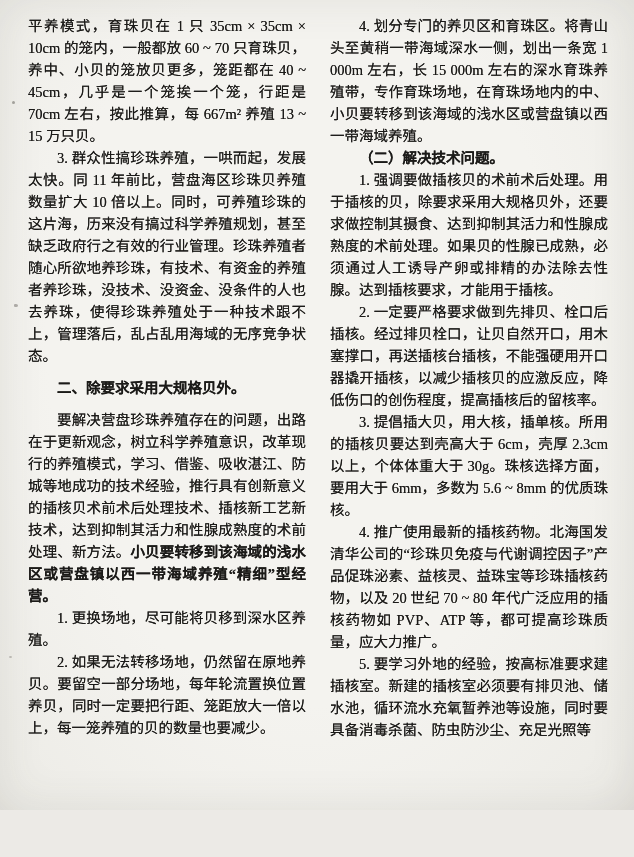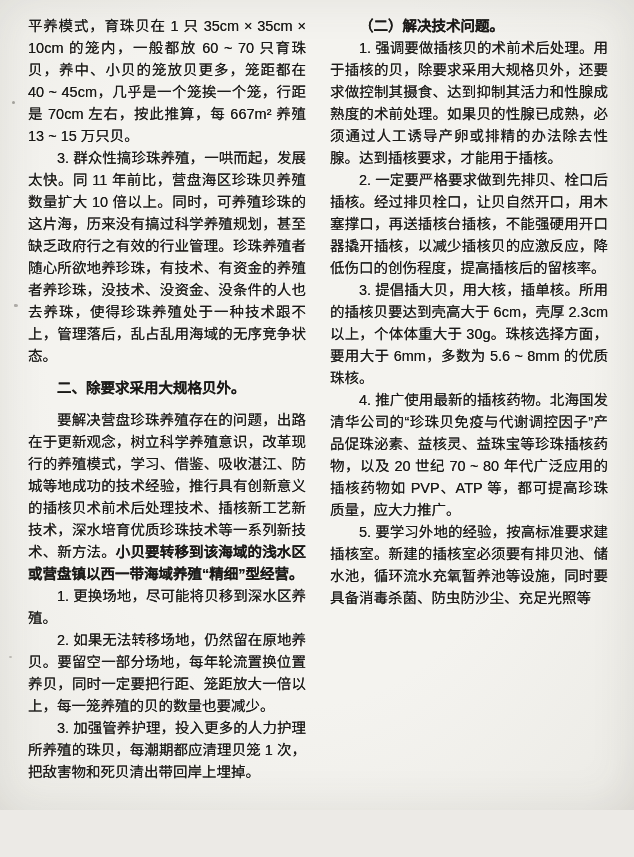--- a/index.html
+++ b/index.html
@@ -11,21 +11,21 @@
     position: relative;
     width: 634px;
     height: 810px;
     box-sizing: border-box;
     overflow: hidden;
     background: radial-gradient(ellipse at 48% 42%, #f4f3ef 55%, #edece7 92%, #e8e6e1 100%);
     box-shadow: inset 0 0 46px rgba(70, 64, 56, 0.10);
     padding: 15px 20px 10px 28px;
     display: flex;
     gap: 24px;
-    font-family: Liberation Sans, sans-serif;
+    font-family: Liberation Serif, serif;
     color: #1b1a18;
   }
   .col {
     width: 278px;
     flex: 0 0 278px;
     font-size: 14.5px;
     line-height: 22px;
     text-align: justify;
     text-shadow: 0 0 0.6px rgba(27, 26, 24, 0.85);
   }
@@ -62,28 +62,28 @@
 
   <span class="speck speck-1"></span>
   <span class="speck speck-2"></span>
   <span class="speck speck-3"></span>
 
   <div class="col">
     <p class="noindent">平养模式，育珠贝在 1 只 35cm × 35cm × 10cm 的笼内，一般都放 60 ~ 70 只育珠贝，养中、小贝的笼放贝更多，笼距都在 40 ~ 45cm，几乎是一个笼挨一个笼，行距是 70cm 左右，按此推算，每 667m² 养殖 13 ~ 15 万只贝。</p>
     <p>3. 群众性搞珍珠养殖，一哄而起，发展太快。同 11 年前比，营盘海区珍珠贝养殖数量扩大 10 倍以上。同时，可养殖珍珠的这片海，历来没有搞过科学养殖规划，甚至缺乏政府行之有效的行业管理。珍珠养殖者随心所欲地养珍珠，有技术、有资金的养殖者养珍珠，没技术、没资金、没条件的人也去养珠，使得珍珠养殖处于一种技术跟不上，管理落后，乱占乱用海域的无序竞争状态。</p>
     <p class="heading">二、除要求采用大规格贝外。</p>
     <p>
-      <span>要解决营盘珍珠养殖存在的问题，出路在于更新观念，树立科学养殖意识，改革现行的养殖模式，学习、借鉴、吸收湛江、防城等地成功的技术经验，推行具有创新意义的插核贝术前术后处理技术、插核新工艺新技术，深水培育优质珍珠技术等一系列新技术、新方法。</span><span class="em">小贝要转移到该海域的浅水区或营盘镇以西一带海域养殖“精细”型经营。</span>
+      <span>要解决营盘珍珠养殖存在的问题，出路在于更新观念，树立科学养殖意识，改革现行的养殖模式，学习、借鉴、吸收湛江、防城等地成功的技术经验，推行具有创新意义的插核贝术前术后处理技术、插核新工艺新技术，达到抑制其活力和性腺成熟度的术前处理、新方法。</span><span class="em">小贝要转移到该海域的浅水区或营盘镇以西一带海域养殖“精细”型经营。</span>
     </p>
     <p>1. 更换场地，尽可能将贝移到深水区养殖。</p>
     <p>2. 如果无法转移场地，仍然留在原地养贝。要留空一部分场地，每年轮流置换位置养贝，同时一定要把行距、笼距放大一倍以上，每一笼养殖的贝的数量也要减少。</p>
-    <p>3. 加强管养护理，投入更多的人力护理所养殖的珠贝，每潮期都应清理贝笼 1 次，把敌害物和死贝清出带回岸上埋掉。</p>
   </div>
 
   <div class="col">
+    <p>4. 划分专门的养贝区和育珠区。将青山头至黄稍一带海域深水一侧，划出一条宽 1 000m 左右，长 15 000m 左右的深水育珠养殖带，专作育珠场地，在育珠场地内的中、小贝要转移到该海域的浅水区或营盘镇以西一带海域养殖。</p>
     <p class="subheading">（二）解决技术问题。</p>
     <p>1. 强调要做插核贝的术前术后处理。用于插核的贝，除要求采用大规格贝外，还要求做控制其摄食、达到抑制其活力和性腺成熟度的术前处理。如果贝的性腺已成熟，必须通过人工诱导产卵或排精的办法除去性腺。达到插核要求，才能用于插核。</p>
     <p>2. 一定要严格要求做到先排贝、栓口后插核。经过排贝栓口，让贝自然开口，用木塞撑口，再送插核台插核，不能强硬用开口器撬开插核，以减少插核贝的应激反应，降低伤口的创伤程度，提高插核后的留核率。</p>
     <p>3. 提倡插大贝，用大核，插单核。所用的插核贝要达到壳高大于 6cm，壳厚 2.3cm 以上，个体体重大于 30g。珠核选择方面，要用大于 6mm，多数为 5.6 ~ 8mm 的优质珠核。</p>
     <p>4. 推广使用最新的插核药物。北海国发清华公司的“珍珠贝免疫与代谢调控因子”产品促珠泌素、益核灵、益珠宝等珍珠插核药物，以及 20 世纪 70 ~ 80 年代广泛应用的插核药物如 PVP、ATP 等，都可提高珍珠质量，应大力推广。</p>
     <p>5. 要学习外地的经验，按高标准要求建插核室。新建的插核室必须要有排贝池、储水池，循环流水充氧暂养池等设施，同时要具备消毒杀菌、防虫防沙尘、充足光照等</p>
   </div>
 
 </div>
 

